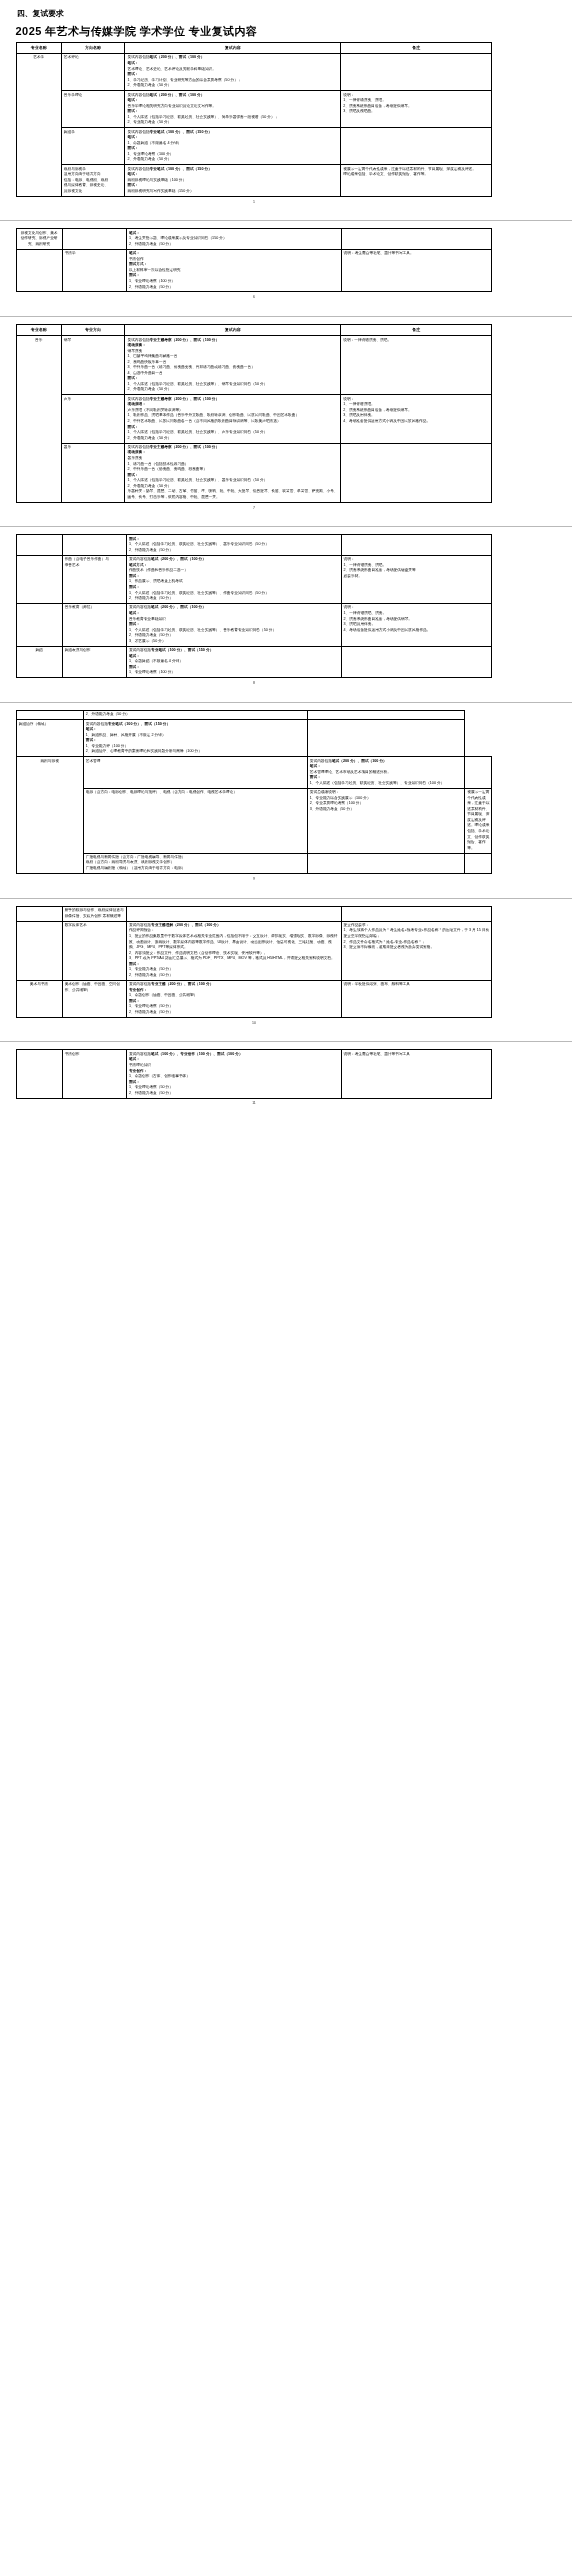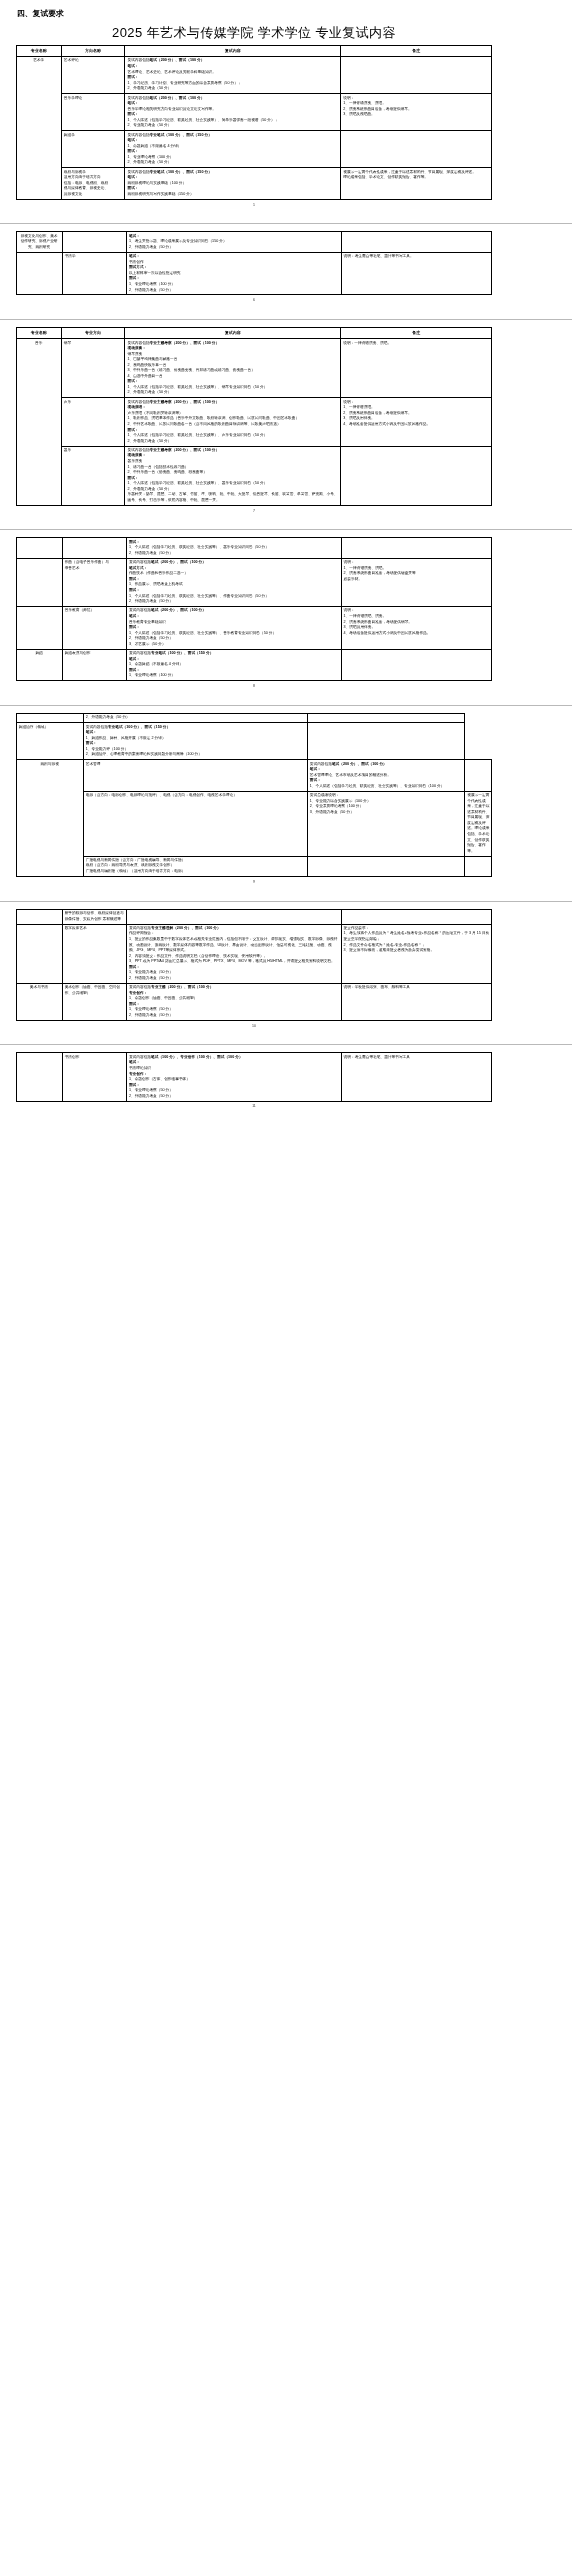--- a/index.html
+++ b/index.html
@@ -17,23 +17,22 @@
   .page-sep{
     border-top:0.7px solid #b9b9b9;
     margin:0;
   }
   .doc-heading{
     font-size:7.8px;
     font-weight:bold;
     margin:1.4px 0 4.2px 1.4px;
   }
   .doc-title{
-    text-align:center;
-    font-size:13px;
-    font-weight:normal;
+    font-size:11px;
+    font-weight:bold;
     letter-spacing:0.4px;
     margin:2.8px 0 3.5px 0;
   }
   table.tbl{
     border-collapse:collapse;
     width:100%;
     table-layout:fixed;
   }
   table.tbl th, table.tbl td{
     border:0.7px solid #000;

